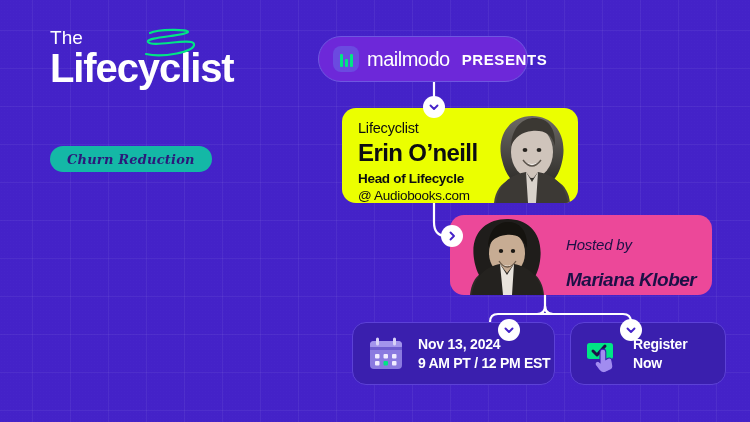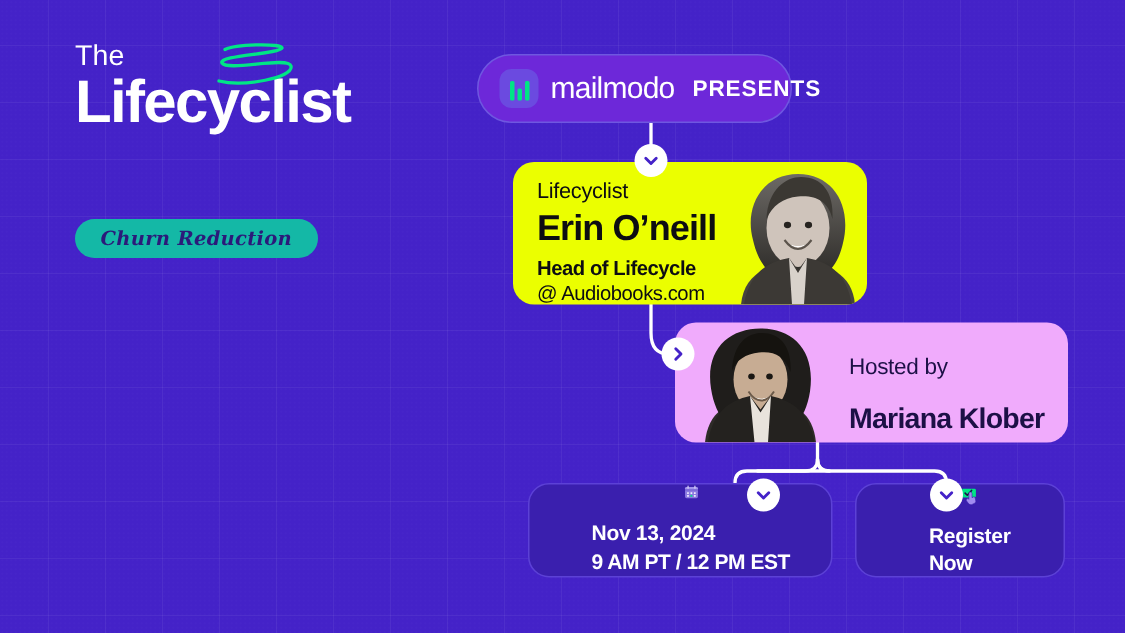--- a/index.html
+++ b/index.html
@@ -155,55 +155,54 @@
 
   .ph-erin { right: 0; bottom: 0; width: 92px; height: 95px; }
   .ph-mariana { left: 14px; bottom: 0; width: 86px; height: 80px; }
 
   
   .card-host {
     position: absolute;
     left: 450px; top: 215px;
     width: 262px; height: 80px;
     border-radius: 14px;
-    background: #f0abfc;
+    background: #ec4899;
     overflow: hidden;
+    font-style: italic;
   }
   .host-text {
     position: absolute;
     left: 116px; top: 20px;
     color: #1c1046;
   }
   .host-label { font-size: 15px; font-weight: 400; letter-spacing: -.2px; line-height: 1.3; }
   .host-name { font-size: 19px; font-weight: 700; letter-spacing: -.5px; line-height: 1.3; margin-top: 13px; }
 
   
   .card-date {
     position: absolute;
     left: 352px; top: 322px;
     width: 203px; height: 63px;
     border-radius: 14px;
     background: #3a1fae;
     border: 1px solid #5c41d6;
     display: flex; align-items: center;
     padding-left: 14px;
     gap: 13px;
-    flex-direction: column;
   }
   .card-register {
     position: absolute;
     left: 570px; top: 322px;
-    width: 140px; height: 63px;
+    width: 156px; height: 63px;
     border-radius: 14px;
     background: #3a1fae;
     border: 1px solid #5c41d6;
     display: flex; align-items: center;
     padding-left: 13px;
     gap: 11px;
-    flex-direction: column;
   }
   .dt-text { color: #ffffff; }
   .dt-line1 { font-size: 14px; font-weight: 700; letter-spacing: -.2px; line-height: 1.35; }
   .dt-line2 { font-size: 14px; font-weight: 700; letter-spacing: -.3px; line-height: 1.35; }
   .reg-text { color: #ffffff; font-size: 14px; font-weight: 700; line-height: 1.3; letter-spacing: -.2px; }
 
   
   .connectors { position: absolute; inset: 0; pointer-events: none; }
 
   .chev {

